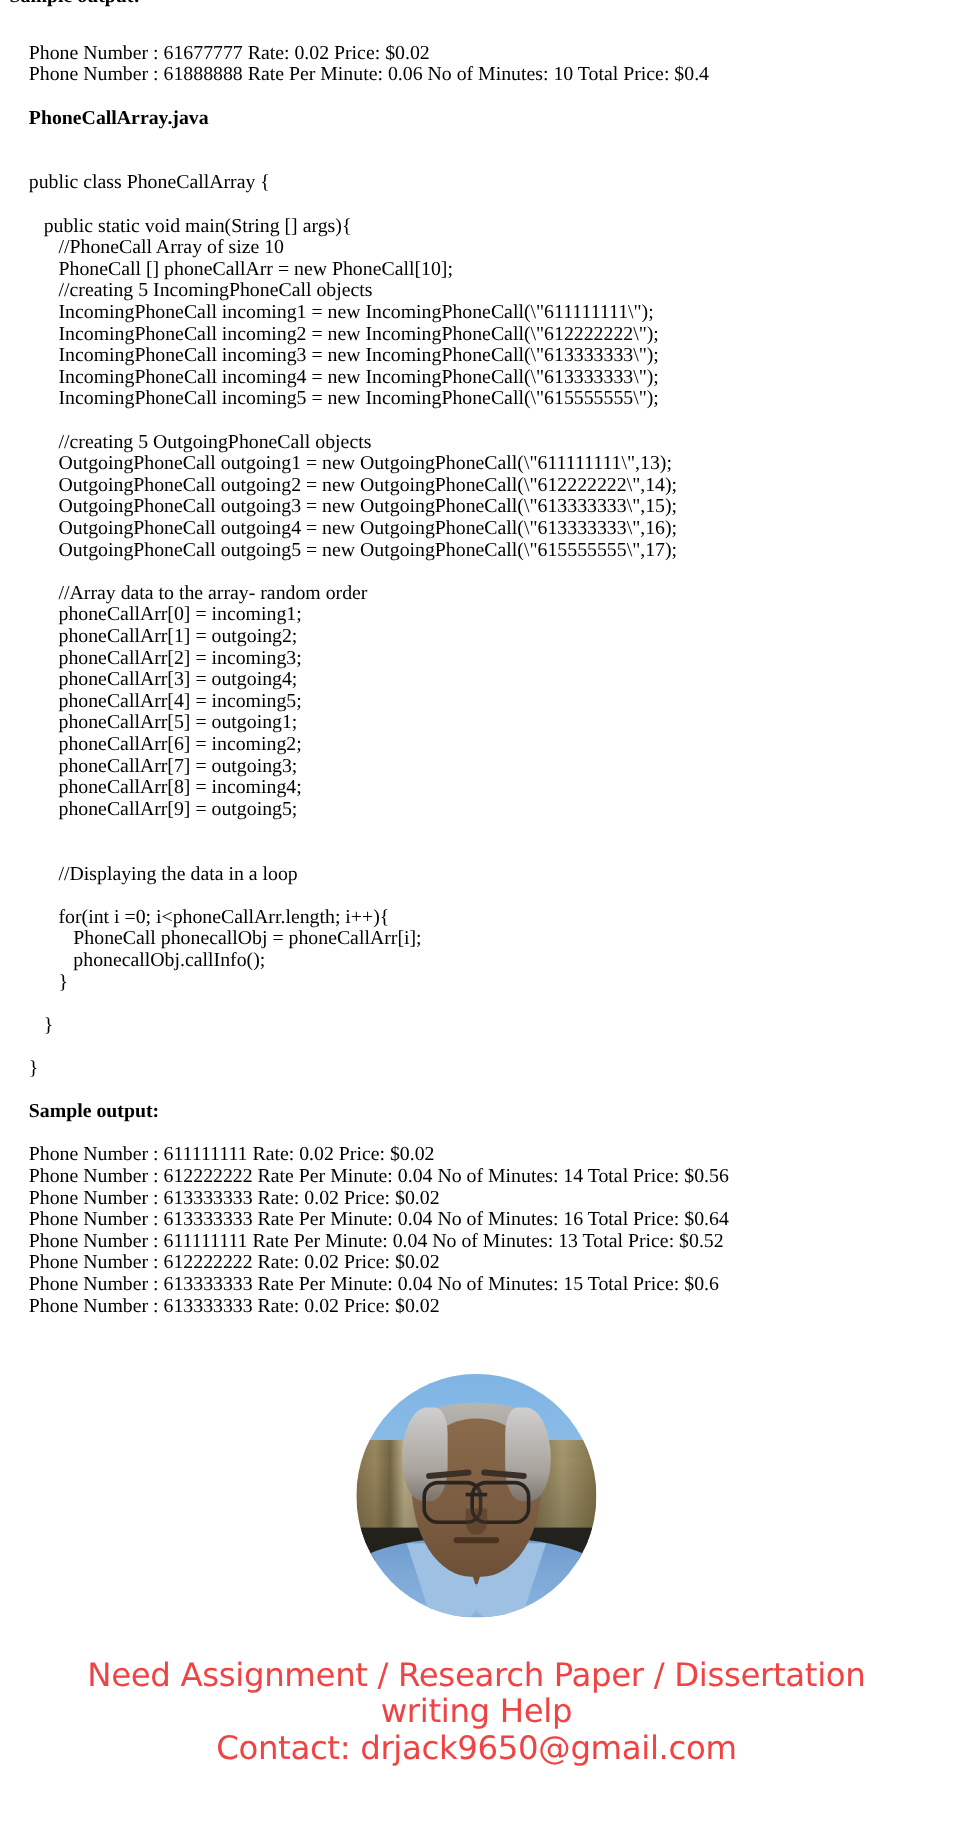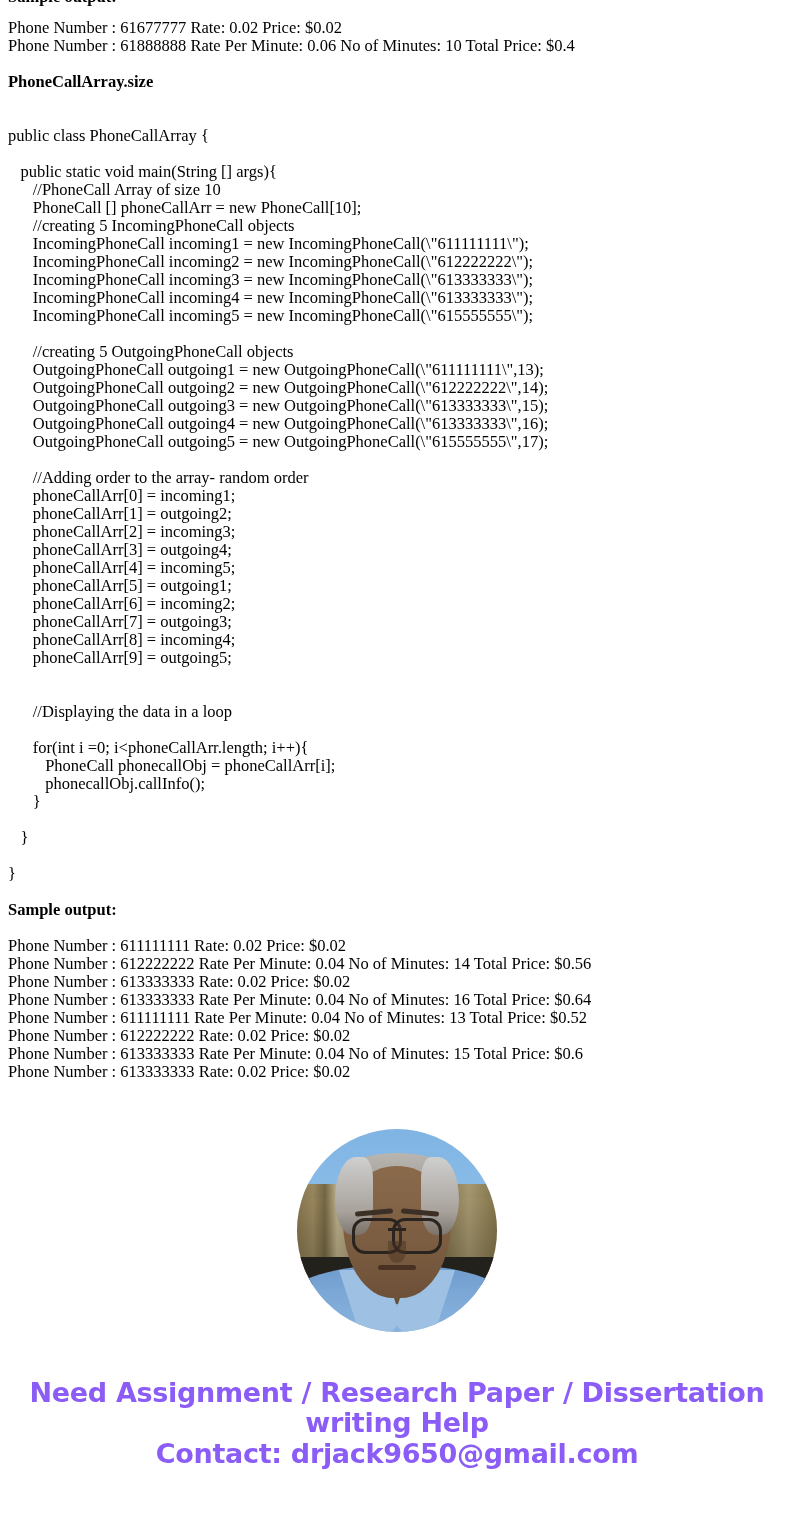--- a/index.html
+++ b/index.html
@@ -12,21 +12,21 @@
     height: 1523px;
     position: relative;
     overflow: hidden;
     font-family: "Liberation Serif", "DejaVu Serif", serif;
     color: #000000;
   }
 
   .page {
     position: relative;
     width: 794px;
-    padding: 0;
+    padding: 16px;
     box-sizing: border-box;
   }
 
   
   .doc-line {
     font-family: "Liberation Serif", "DejaVu Serif", serif;
     font-size: 16.5px;
     line-height: 18px;
     color: #000;
     white-space: pre;
@@ -233,25 +233,25 @@
     top: 67%;
     margin-left: -19px;
     width: 38px;
     height: 5px;
     background: #4a3223;
     border-radius: 3px;
   }
 
   
   .promo {
-    margin-top: 46px;
+    margin-top: 34px;
     text-align: center;
     font-family: "DejaVu Sans", "Liberation Sans", sans-serif;
-    font-weight: bold;
-    color: #8b5cf6;
+    font-weight: normal;
+    color: #ef4444;
     line-height: 30px;
   }
   .promo-l1, .promo-l2 {
     font-size: 27px;
     letter-spacing: -0.3px;
     white-space: pre-wrap;
     padding: 0 12px;
   }
   .promo-l3 {
     font-size: 27px;
@@ -266,21 +266,21 @@
 
   <div class="clipped-heading">Sample output:</div>
 
   <div id="top-output-block">
     <div class="doc-line">Phone Number : 61677777 Rate: 0.02 Price: $0.02</div>
     <div class="doc-line">Phone Number : 61888888 Rate Per Minute: 0.06 No of Minutes: 10 Total Price: $0.4</div>
   </div>
 
   <div class="blank"></div>
 
-  <div class="heading">PhoneCallArray.size</div>
+  <div class="heading">PhoneCallArray.java</div>
 
   <div class="blank"></div>
   <div class="blank"></div>
 
   <div id="code-block">
       <div class="code-line">public class PhoneCallArray {</div>
       <div class="code-line">&nbsp;</div>
       <div class="code-line">   public static void main(String [] args){</div>
       <div class="code-line">      //PhoneCall Array of size 10</div>
       <div class="code-line">      PhoneCall [] phoneCallArr = new PhoneCall[10];</div>
@@ -291,21 +291,21 @@
       <div class="code-line">      IncomingPhoneCall incoming4 = new IncomingPhoneCall(\"613333333\");</div>
       <div class="code-line">      IncomingPhoneCall incoming5 = new IncomingPhoneCall(\"615555555\");</div>
       <div class="code-line">&nbsp;</div>
       <div class="code-line">      //creating 5 OutgoingPhoneCall objects</div>
       <div class="code-line">      OutgoingPhoneCall outgoing1 = new OutgoingPhoneCall(\"611111111\",13);</div>
       <div class="code-line">      OutgoingPhoneCall outgoing2 = new OutgoingPhoneCall(\"612222222\",14);</div>
       <div class="code-line">      OutgoingPhoneCall outgoing3 = new OutgoingPhoneCall(\"613333333\",15);</div>
       <div class="code-line">      OutgoingPhoneCall outgoing4 = new OutgoingPhoneCall(\"613333333\",16);</div>
       <div class="code-line">      OutgoingPhoneCall outgoing5 = new OutgoingPhoneCall(\"615555555\",17);</div>
       <div class="code-line">&nbsp;</div>
-      <div class="code-line">      //Adding order to the array- random order</div>
+      <div class="code-line">      //Array data to the array- random order</div>
       <div class="code-line">      phoneCallArr[0] = incoming1;</div>
       <div class="code-line">      phoneCallArr[1] = outgoing2;</div>
       <div class="code-line">      phoneCallArr[2] = incoming3;</div>
       <div class="code-line">      phoneCallArr[3] = outgoing4;</div>
       <div class="code-line">      phoneCallArr[4] = incoming5;</div>
       <div class="code-line">      phoneCallArr[5] = outgoing1;</div>
       <div class="code-line">      phoneCallArr[6] = incoming2;</div>
       <div class="code-line">      phoneCallArr[7] = outgoing3;</div>
       <div class="code-line">      phoneCallArr[8] = incoming4;</div>
       <div class="code-line">      phoneCallArr[9] = outgoing5;</div>

